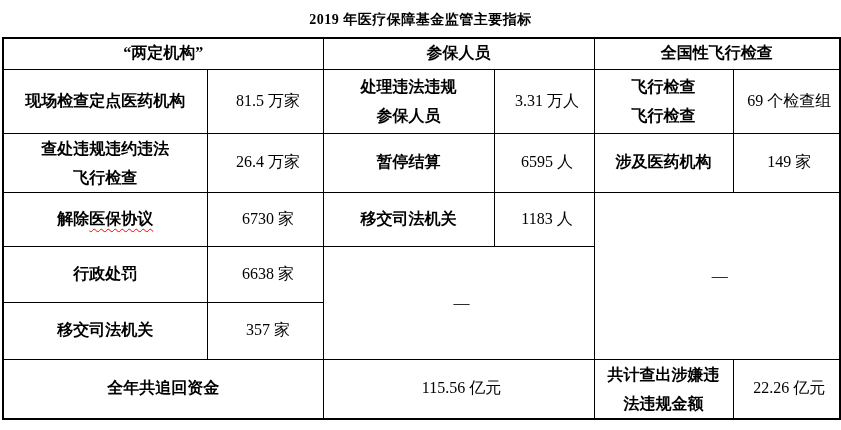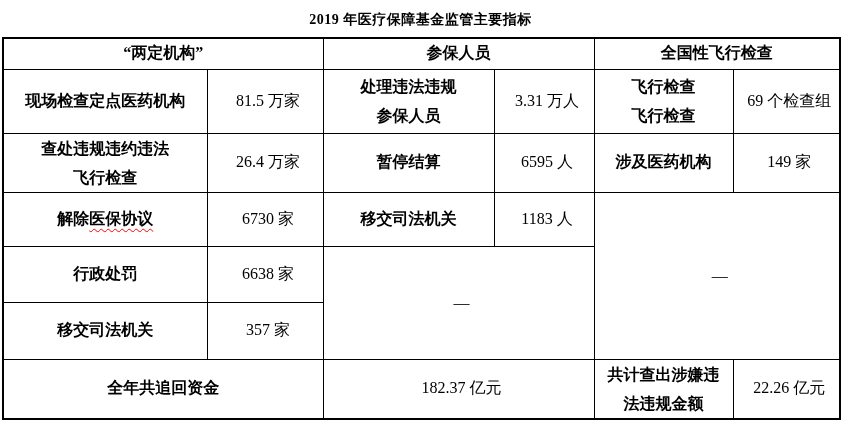--- a/index.html
+++ b/index.html
@@ -104,21 +104,21 @@
     <td colspan="2" rowspan="2" class="value">—</td>
   </tr>
 
   <tr class="r5">
     <td class="label">移交司法机关</td>
     <td class="value">357 家</td>
   </tr>
 
   <tr class="r6">
     <td colspan="2" class="label">全年共追回资金</td>
-    <td colspan="2" class="value">182.37 亿元</td>
+    <td colspan="2" class="value">115.56 亿元</td>
     <td class="label two-line">
       <div>共计查出涉嫌违</div>
       <div>法违规金额</div>
     </td>
     <td class="value">22.26 亿元</td>
   </tr>
 </tbody>
   </table>
 
 </body></html>

